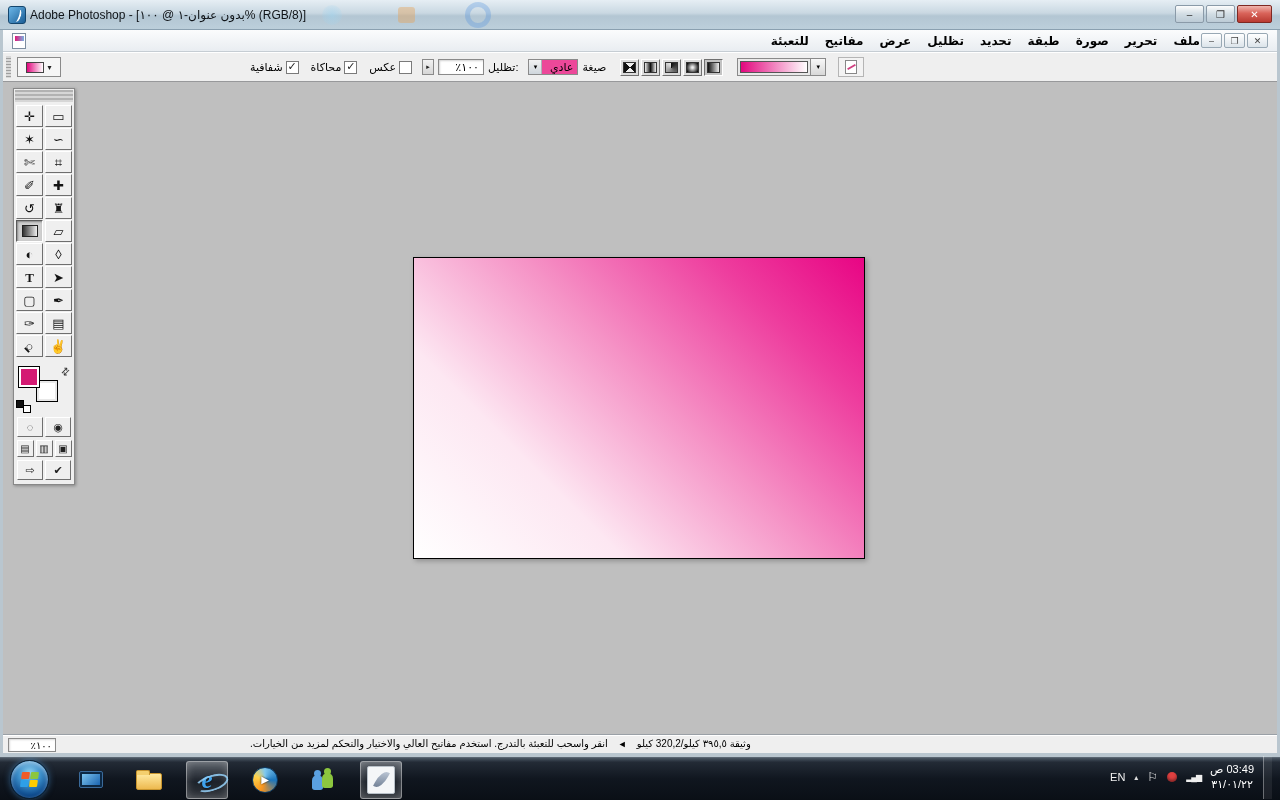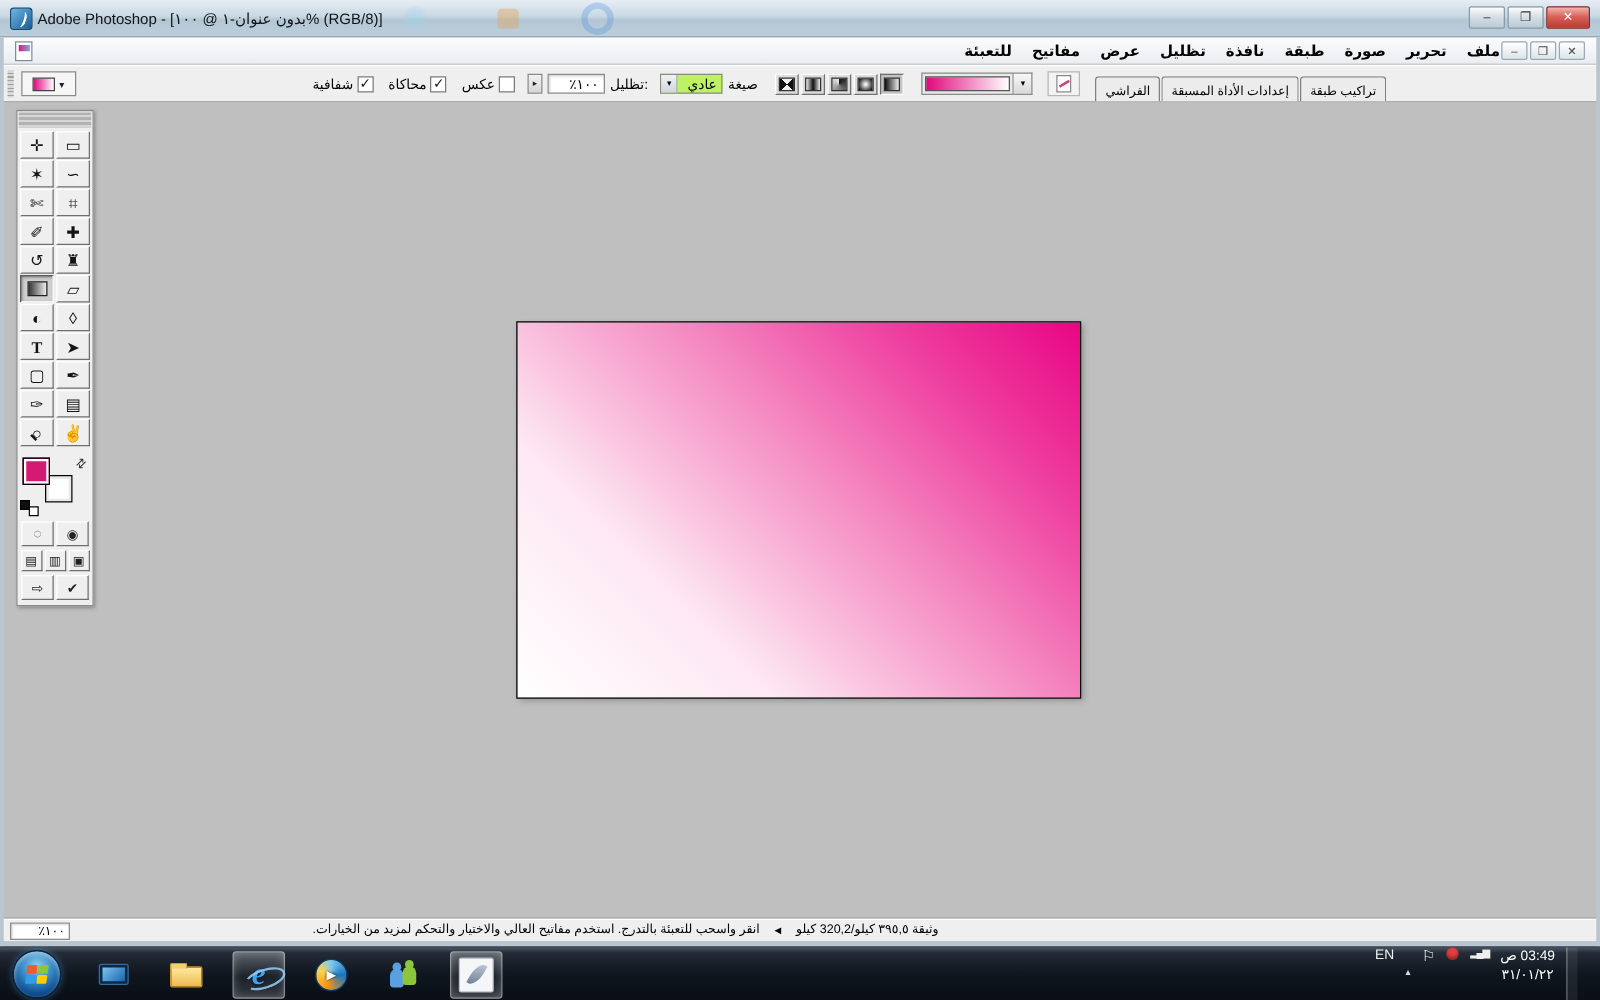--- a/index.html
+++ b/index.html
@@ -66,21 +66,21 @@
   .cb.checked::after { content:"✓"; position:absolute; top:-2px; left:1px;
     font-size:11px; color:#1a1a1a; }
   .opacity-group, .mode-group { display:flex; align-items:center; gap:4px; margin-left:4px; }
   .mini-btn { width:12px; height:16px; border:1px solid #8a8a8a;
     background:linear-gradient(#f2f2f2,#d6d6d6); font-size:7px; color:#222;
     display:flex; align-items:center; justify-content:center; }
   .field { min-width:46px; height:16px; background:#fff; border:1px solid #8a8a8a;
     box-shadow:inset 1px 1px 2px rgba(0,0,0,.18); padding:0 4px; display:flex;
     align-items:center; direction:rtl; }
   .ob-label { color:#000; }
-  .combo { width:50px; height:16px; background:#bef264; border:1px solid #8a8a8a;
+  .combo { width:50px; height:16px; background:#ec4899; border:1px solid #8a8a8a;
     display:flex; align-items:stretch; }
   .combo-arrow { width:13px; background:linear-gradient(#f2f2f2,#cfd6dc);
     border-right:1px solid #aab2b8; font-size:7px; display:flex; align-items:center;
     justify-content:center; }
   .combo-val { flex:1; display:flex; align-items:center; justify-content:flex-end;
     padding-right:4px; }
   .gtypes { display:flex; gap:2px; margin-left:8px; }
   .gt { width:19px; height:17px; border:1px solid; border-color:#fff #707070 #707070 #fff;
     background:#dcdcdc; display:flex; align-items:center; justify-content:center; }
   .gt.pressed { border-color:#707070 #fff #fff #707070; background:#c3c3c3; }
@@ -204,21 +204,21 @@
   .icon-msn { position:relative; width:26px; height:22px; }
   .person { position:absolute; width:11px; height:15px; border-radius:6px 6px 3px 3px; }
   .person::before { content:""; position:absolute; top:-5px; left:2px; width:7px; height:7px;
     border-radius:50%; background:inherit; }
   .p1 { left:2px; top:6px; background:#5aa0e0; }
   .p2 { left:12px; top:4px; background:#8cc63e; }
   .icon-ps { width:28px; height:28px; background:#f4f6f8; border:1px solid #b8c0c8;
     border-radius:2px; display:flex; align-items:center; justify-content:center; }
   .ps-feather { width:9px; height:19px; background:linear-gradient(160deg,#c4cedc,#68788e);
     border-radius:80% 0 80% 0; transform:rotate(28deg); }
-  .tray { position:absolute; right:18px; top:0; height:38px; display:flex; 
+  .tray { position:absolute; right:8px; top:0; height:38px; display:flex; align-items:center;
     gap:9px; color:#fff; }
   .lang { font-size:11px; color:#f0f0f0; }
   .tray-btn.chevron { background:transparent; border:none; color:#ddd; font-size:8px; }
   .tray-ic { font-size:12px; color:#eee; }
   .tray-ic.alert { width:10px; height:10px; border-radius:50%; background:#e04040;
     box-shadow:inset 0 -2px 3px rgba(0,0,0,.4); }
   .tray-ic.net { font-size:8px; letter-spacing:-1px; color:#eee; }
   .clock { font-size:11px; line-height:1.35; text-align:center; color:#fff; }
   .show-desktop { width:9px; height:43px; background:rgba(255,255,255,.07);
     border:none; border-left:1px solid rgba(255,255,255,.35); }
@@ -243,21 +243,21 @@
     </div>
   </div>
 
   <div class="menubar" data-name="menu-bar">
     <span class="doc-icon" data-name="document-icon"></span>
     <div class="menus" data-name="menus">
       <span class="menu-item" data-name="menu-file">ملف</span>
       <span class="menu-item" data-name="menu-edit">تحرير</span>
       <span class="menu-item" data-name="menu-image">صورة</span>
       <span class="menu-item" data-name="menu-layer">طبقة</span>
-      <span class="menu-item" data-name="menu-select">نافذة</span>
+      <span class="menu-item" data-name="menu-select">تحديد</span>
       <span class="menu-item" data-name="menu-filter">تظليل</span>
       <span class="menu-item" data-name="menu-view">عرض</span>
       <span class="menu-item" data-name="menu-window">مفاتيح</span>
       <span class="menu-item" data-name="menu-help">للتعبئة</span>
     </div>
     <div class="doc-controls" data-name="document-window-controls">
       <button class="dbtn" data-name="doc-minimize-button">–</button>
       <button class="dbtn" data-name="doc-restore-button">❐</button>
       <button class="dbtn" data-name="doc-close-button">✕</button>
     </div>
@@ -314,25 +314,20 @@
     </div>
     <div class="gpreview" data-name="gradient-preview-control">
       <button class="grad-preview" data-name="gradient-picker">
           <span class="grad-bar" data-name="gradient-swatch-icon"></span>
         </button>
       <button class="dd-btn" data-name="gradient-picker-arrow">▾</button>
     </div>
     <button class="palette-toggle" data-name="palette-toggle-icon">
         <span class="pt-inner" data-name="brush-file-icon"></span>
       </button>
-    <div class="ptabs" data-name="palette-well">
-      <button class="ptab" data-name="tab-brushes">الفراشي</button>
-      <button class="ptab" data-name="tab-tool-presets">إعدادات الأداة المسبقة</button>
-      <button class="ptab" data-name="tab-layer-comps">تراكيب طبقة</button>
-    </div>
   </div>
 
   <div class="workspace" data-name="canvas-workspace">
     <div class="document" data-name="document-canvas"></div>
 
     <div class="toolbox" data-name="toolbox-palette">
       <div class="tb-grip" data-name="toolbox-grip"></div>
       <div class="tools" data-name="tools-grid">
         <button class="tool" data-name="move-tool">✛</button>
         <button class="tool" data-name="marquee-tool">▭</button>

